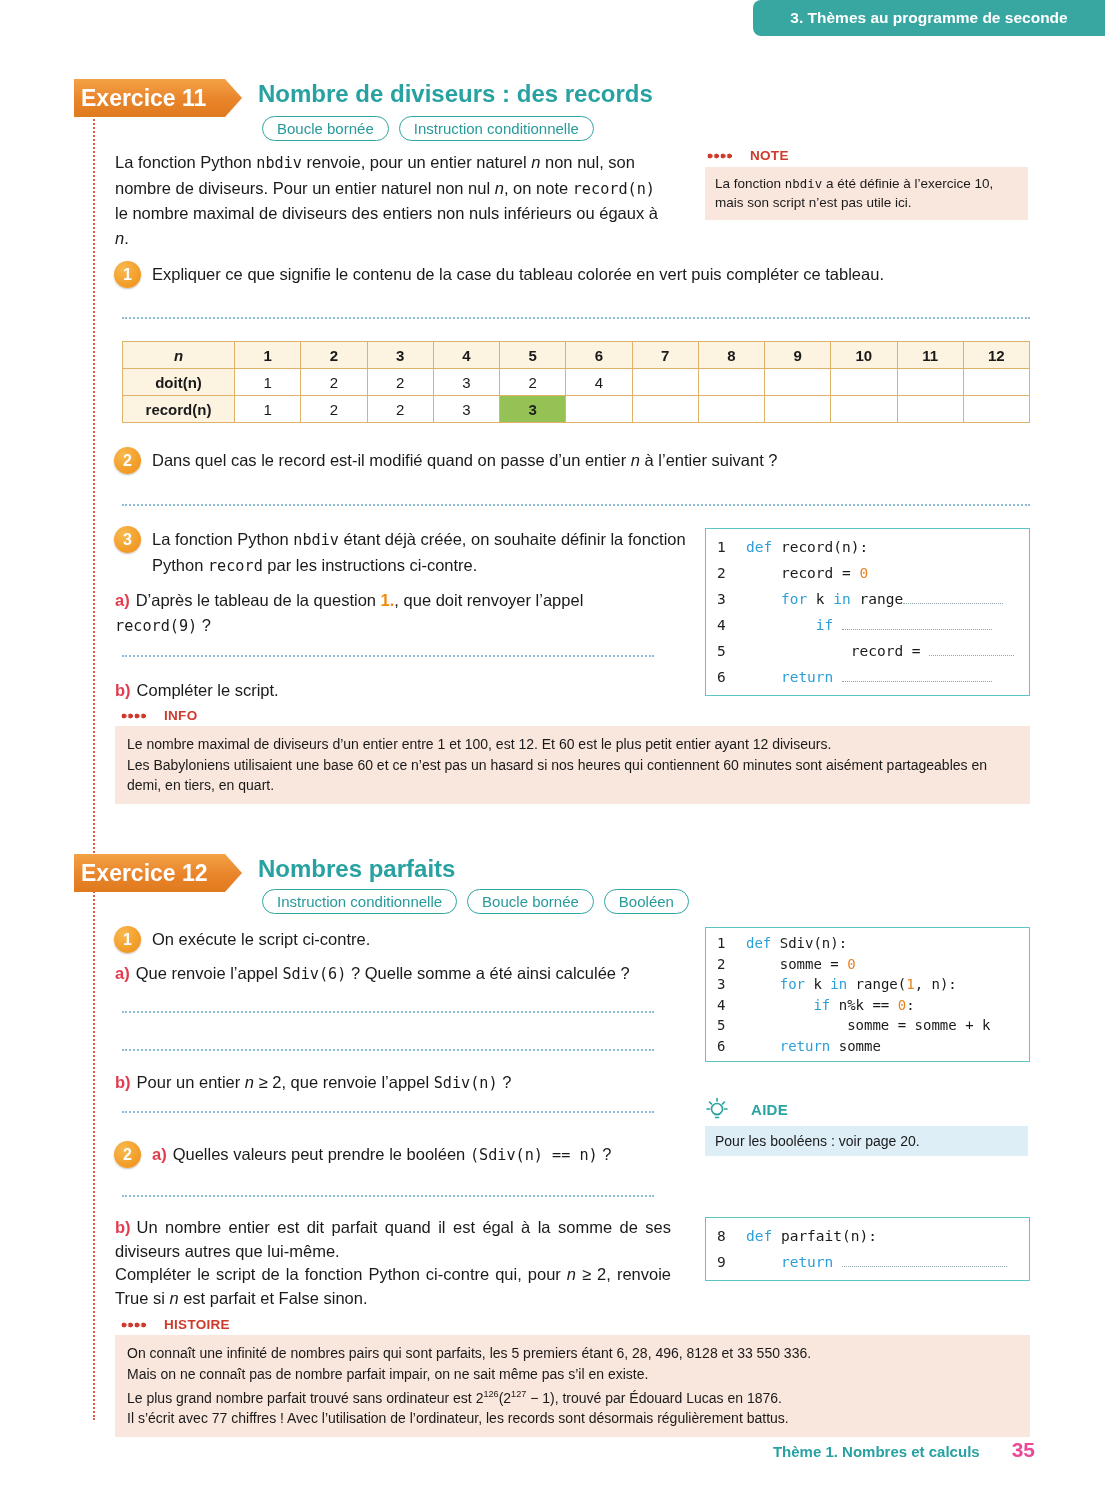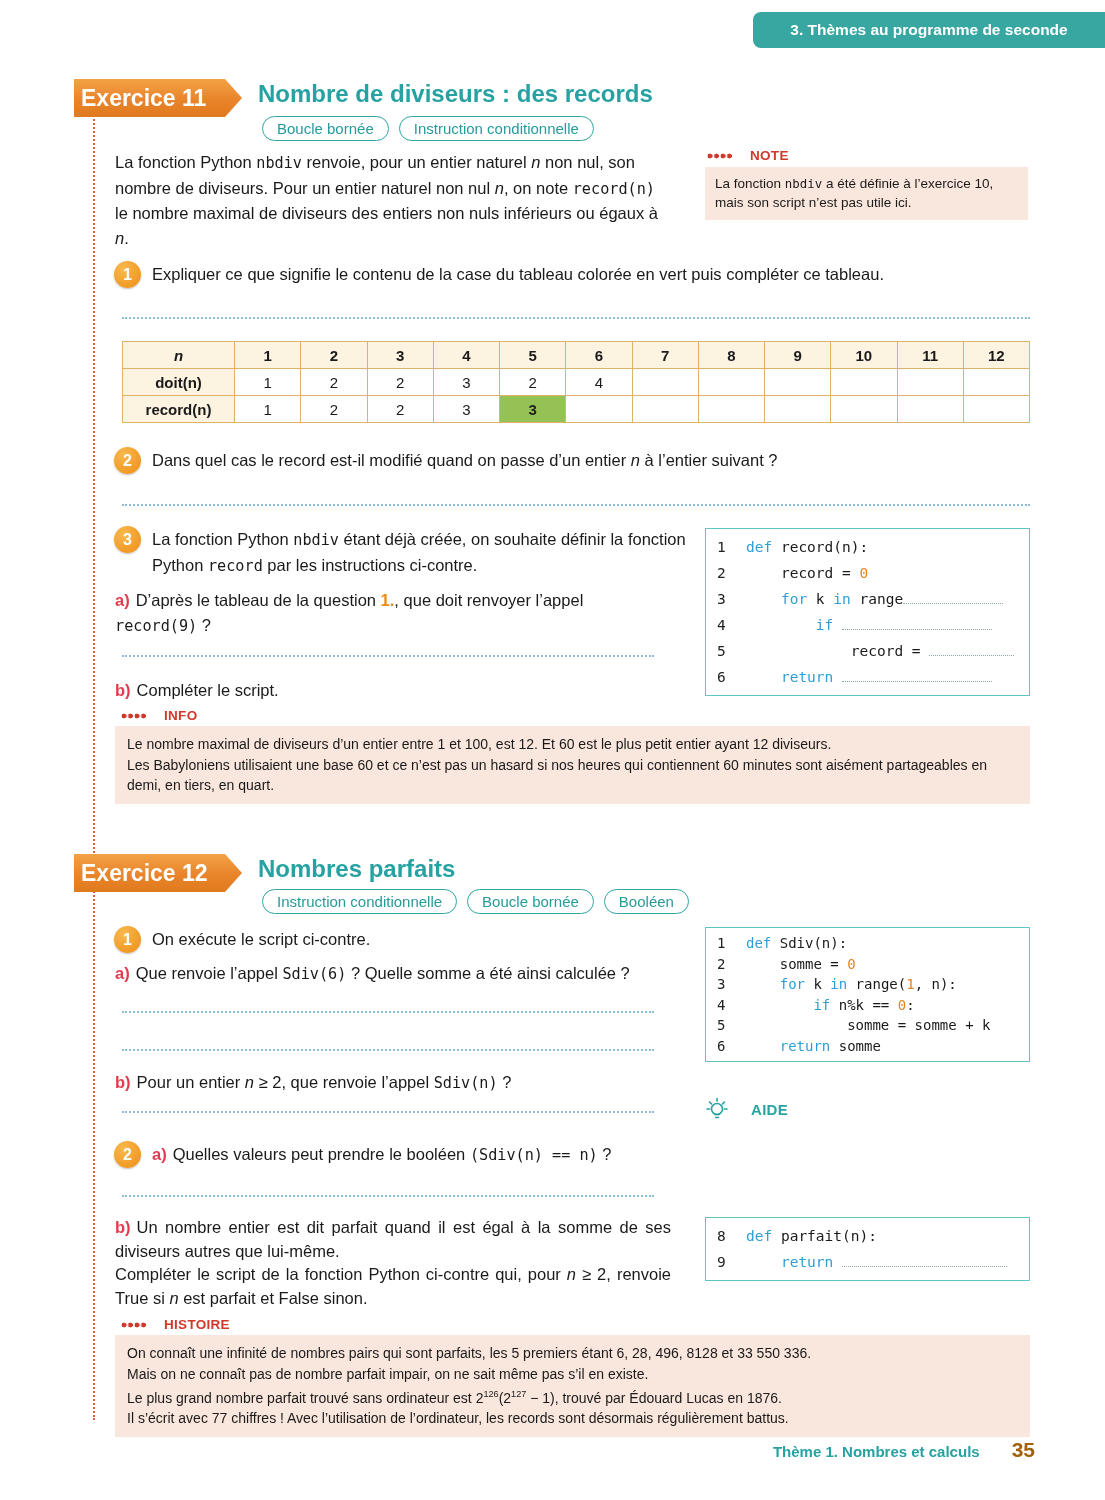--- a/index.html
+++ b/index.html
@@ -1,21 +1,21 @@
 <!DOCTYPE html>
 <html><head>
 <meta charset="utf-8">
 <style>
   * { margin:0; padding:0; box-sizing:border-box; }
   html,body { background:#ffffff; }
   body { font-family:"Liberation Sans", sans-serif; color:#1a1a1a; }
   .page { position:relative; width:1105px; height:1500px; background:#fff; overflow:hidden; }
 
   
-  #top-banner { position:absolute; top:12px; right:0; width:352px; height:36px; background:#38a7a2;
+  #top-banner { position:absolute; top:0; right:0; width:352px; height:36px; background:#38a7a2;
     border-radius:8px 0 0 8px; color:#fff; font-weight:bold; font-size:15.5px; line-height:36px; text-align:center; }
 
   
   #left-rule { position:absolute; left:93px; top:108px; height:1312px; width:0; border-left:2px dotted #dc5f43; }
 
   
   .ex-banner { position:absolute; left:74px; width:168px; height:38px; padding-left:7px;
     background:linear-gradient(180deg,#f3a246 0%, #e9842b 55%, #df7a1d 100%);
     clip-path:polygon(0 0, calc(100% - 17px) 0, 100% 50%, calc(100% - 17px) 100%, 0 100%);
     color:#fff; font-size:23px; font-weight:bold; line-height:38px; }
@@ -104,21 +104,21 @@
   .dotfill { display:inline-block; height:0.95em; border-bottom:1.6px dotted #90a4ab; }
 
   
   #aide-label { position:absolute; left:705px; top:1096px; display:flex; align-items:center; gap:22px;
     color:#2aa3a3; font-weight:bold; font-size:15px; letter-spacing:0.3px; }
   #aide-box { position:absolute; left:705px; top:1126px; width:323px; background:#ddeef7; padding:7px 10px; font-size:14px; }
 
   
   #footer { position:absolute; top:1438px; right:70px; display:flex; align-items:baseline; gap:32px; }
   #footer-theme { color:#27a1a1; font-weight:bold; font-size:15px; }
-  #footer-page { color:#a16207; font-size:21px; font-weight:600; }
+  #footer-page { color:#ec4899; font-size:21px; font-weight:600; }
 </style>
 </head>
 <body>
 
 <div class="page">
 
   <div id="top-banner">3. Thèmes au programme de seconde</div>
   <div id="left-rule"></div>
 
   <div class="ex-banner" id="ex11-banner">Exercice 11</div>
@@ -295,20 +295,21 @@
   <div id="aide-label">
     <svg width="24" height="26" viewBox="0 0 24 26">
       <g fill="none" stroke="#2aa3a3" stroke-width="1.6" stroke-linecap="round">
         <circle cx="12" cy="13" r="5.5"></circle>
         <path d="M10 18.5 h4 M10.5 21.5 h3"></path>
         <path d="M12 2.5 v2.6 M4.5 6 l1.9 1.9 M19.5 6 l-1.9 1.9 M2 13 h2.6 M19.4 13 h2.6"></path>
       </g>
     </svg>
     <span>AIDE</span>
   </div>
+  <div id="aide-box"><span>Pour les booléens : voir page 20.</span></div>
 
   <div class="q-row" id="q12-2">
     <span class="q-circle">2</span>
     <span class="q-text"><span class="ab">a)</span><span><span>Quelles valeurs peut prendre le booléen </span><span class="mono">(Sdiv(n) == n)</span><span> ?</span></span></span>
   </div>
   <div class="answer-line" id="ans12-4"></div>
 
   <div id="q12-2b">
     <p class="para"><span class="ab">b)</span><span><span>Un nombre entier est dit parfait quand il est égal à la somme de ses diviseurs autres que lui-même.</span></span></p>
     <p class="para"><span>Compléter le script de la fonction Python ci-contre qui, pour </span><span class="it">n</span><span> ≥ 2, renvoie True si </span><span class="it">n</span><span> est parfait et False sinon.</span></p>

